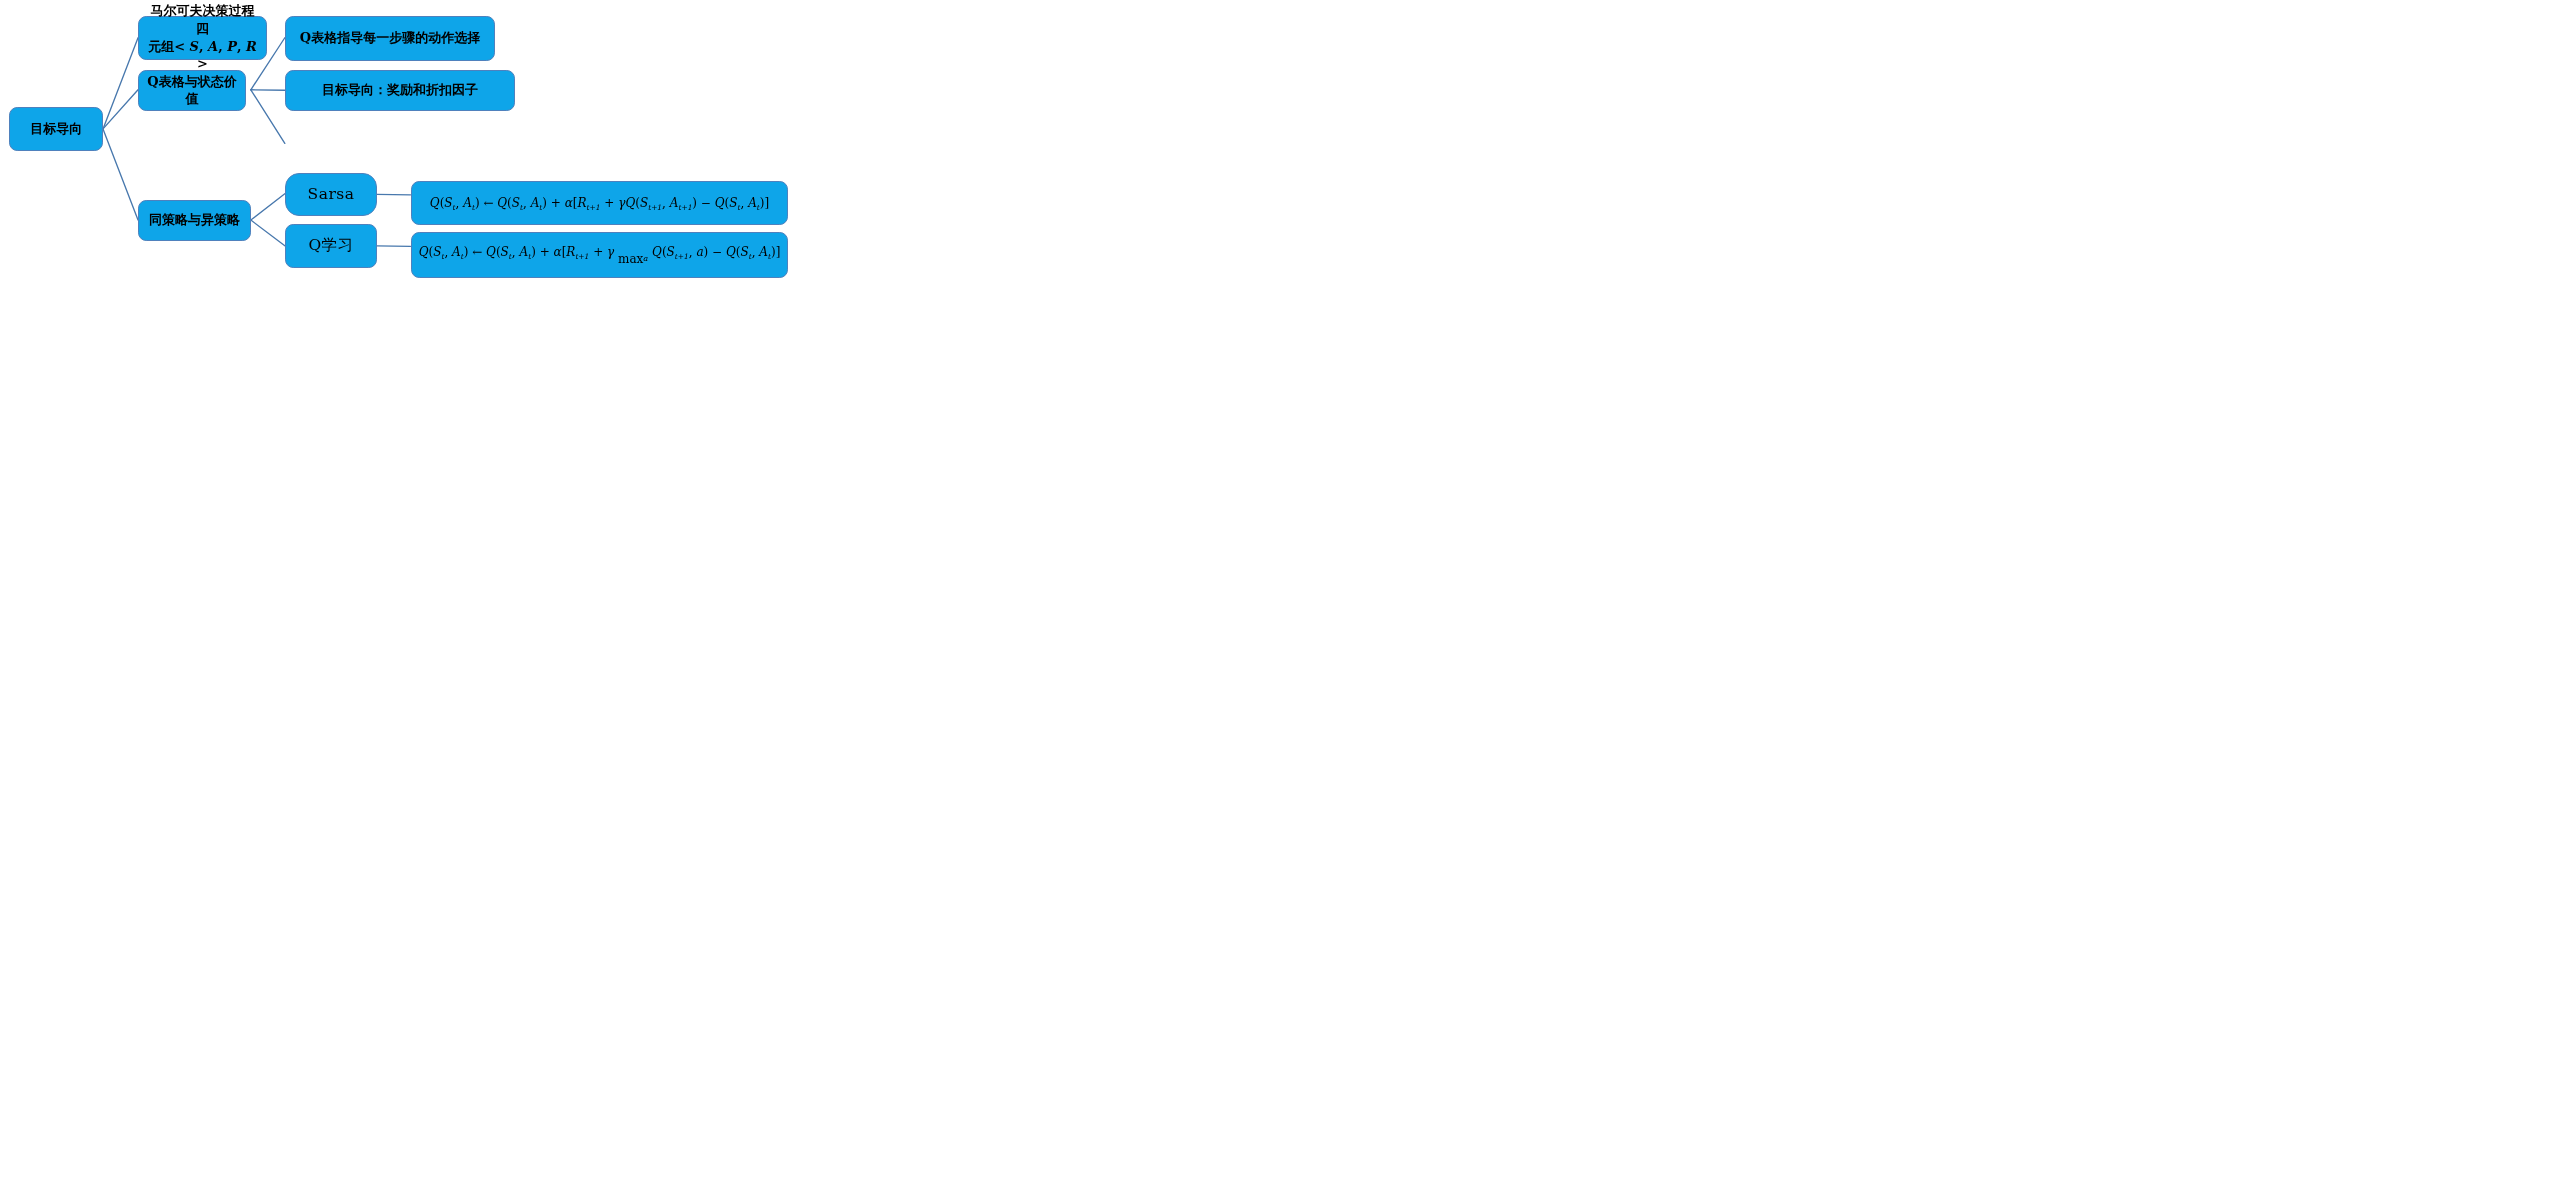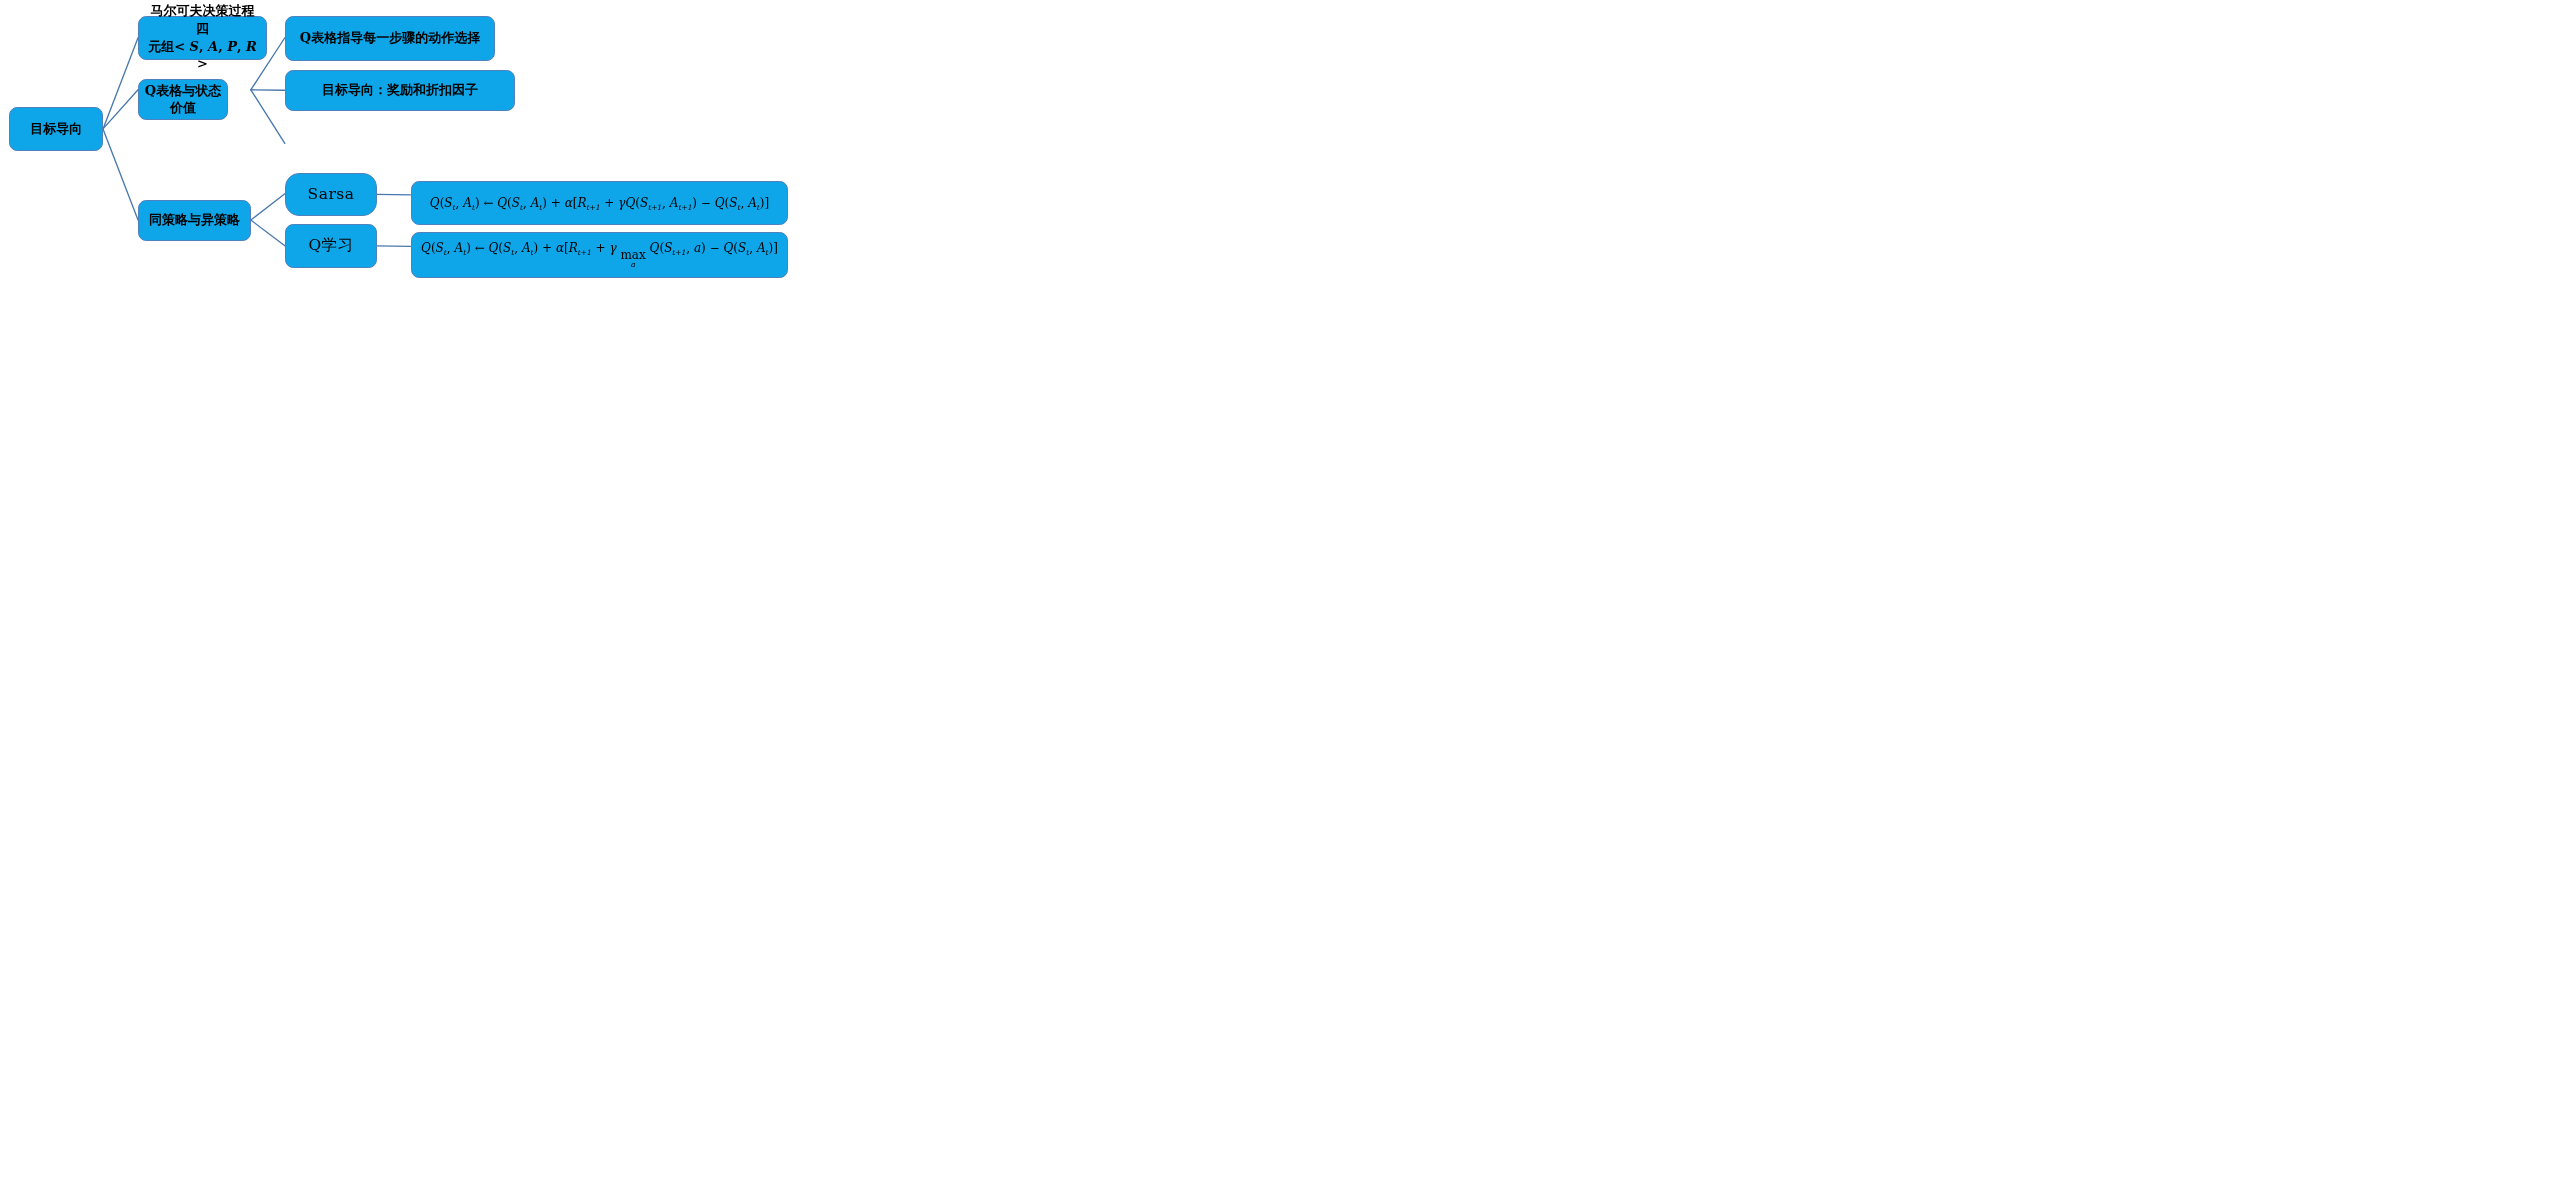--- a/index.html
+++ b/index.html
@@ -35,32 +35,32 @@
     padding: 2.1px 5.2px;
     line-height: 1.25;
   }
   .zh   { font-size: 13px; font-weight: bold; }
   .latin{ font-size: 15.5px; font-weight: normal; letter-spacing: 0.5px; }
   .math { font-size: 12px; font-weight: normal; white-space: nowrap; margin-top: 8px; }
   .it   { font-style: italic; }
   sub   { font-size: 0.62em; line-height: 0; }
   .under-stack {
     display: inline-flex;
-    flex-direction: column;
+    flex-direction: row;
     align-items: center;
     vertical-align: -0.55em;
     line-height: 0.95;
   }
   .under-main { font-style: normal; }
   .under-sub  { font-style: italic; font-size: 0.68em; }
 
   
   #node-root        { left: 9.3px;  top: 107px; width: 94px; height: 44px; }
   #node-mdp         { left: 138px; top: 15.5px;  width: 129px; height: 44px; line-height:1.35; }
-  #node-qtable      { left: 138px; top: 79px; width: 90px; height: 41px; }
+  #node-qtable      { left: 138px; top: 70px; width: 108px; height: 41px; }
   #node-policy      { left: 138px; top: 200px; width: 113px; height: 41px; }
   #node-qguide      { left: 285px; top: 15.5px;  width: 210px; height: 45px; }
   #node-goal        { left: 285px; top: 70px; width: 230px; height: 41px; }
   #node-valueiter   { left: 285px; top: 123px; width: 367px; height: 41px; }
   #node-sarsa       { left: 285px; top: 173px; width: 92px; height: 43px; border-radius: 14px; }
   #node-qlearn      { left: 285px; top: 224px; width: 92px; height: 44px; }
   #node-sarsa-f     { left: 411px; top: 173px; width: 377px; height: 44px; }
   #node-qlearn-f    { left: 411px; top: 224px; width: 377px; height: 46px; }
 </style>
 </head>

